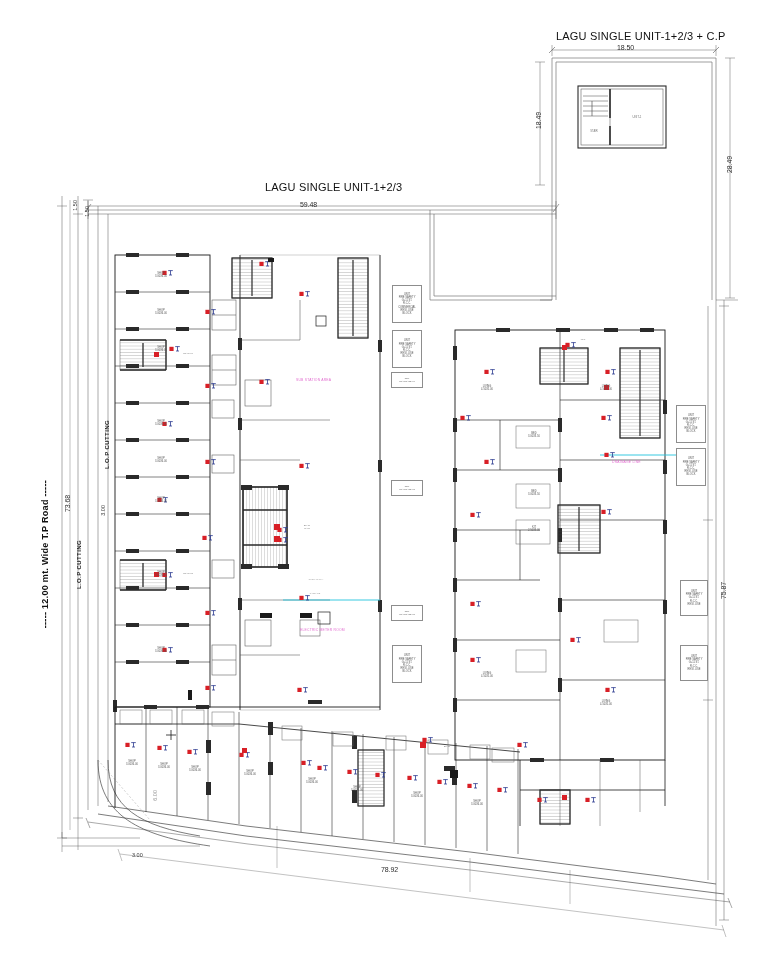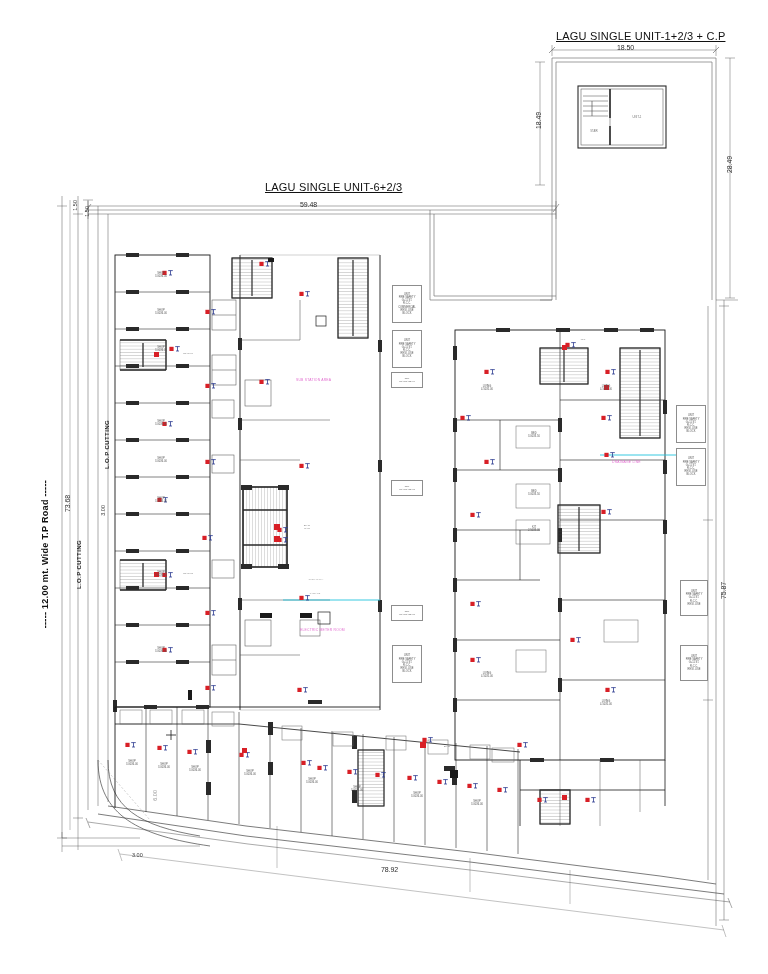--- a/index.html
+++ b/index.html
@@ -2,21 +2,21 @@
 <html><head>
 <meta charset="utf-8">
 <title>Architectural Floor Plan</title>
 <style>
   html,body{margin:0;padding:0;background:#ffffff;}
   body{width:768px;height:974px;position:relative;overflow:hidden;
        font-family:"Liberation Sans", sans-serif;color:#1a1a1a;}
   #sheet{position:absolute;inset:0;width:768px;height:974px;}
   .vtext{writing-mode:vertical-rl;transform:rotate(180deg);white-space:nowrap;}
   .lbl{position:absolute;white-space:nowrap;}
-  .title-lbl{font-size:11px;letter-spacing:.2px;color:#111;text-decoration:underline;}
+  .title-lbl{font-size:11px;letter-spacing:.2px;color:#111;}
   .dim-lbl{font-size:7px;color:#2b2b2b;letter-spacing:-.1px;}
   .dim-lbl-sm{font-size:5.5px;color:#3a3a3a;}
   .road-lbl{font-size:9px;font-weight:bold;color:#111;letter-spacing:.3px;}
   .lop-lbl{font-size:6px;font-weight:bold;color:#222;letter-spacing:.4px;}
   .tiny{font-size:2.6px;color:#555;line-height:1.25;text-align:center;}
   .tiny2{font-size:2.2px;color:#666;line-height:1.2;text-align:center;}
   .mag{color:#e26fd0;font-size:3.4px;letter-spacing:.2px;}
   .box-note{position:absolute;border:0.6px solid #8d8d8d;background:#fff;
             box-sizing:border-box;display:flex;align-items:center;
             justify-content:center;padding:1px;}
@@ -524,21 +524,21 @@
     <rect x="450" y="770" width="8" height="8"></rect>
   </g>
   <g stroke="#1a1a1a" stroke-width="0.7" fill="none">
     <rect x="318" y="612" width="12" height="12"></rect>
     <rect x="316" y="316" width="10" height="10"></rect>
   </g>
 </svg>
 
 <div class="lbl title-lbl" style="left:556px; top:30px;">LAGU SINGLE UNIT-1+2/3 + C.P</div>
 
-<div class="lbl title-lbl" style="left:265px; top:181px;">LAGU SINGLE UNIT-6+2/3</div>
+<div class="lbl title-lbl" style="left:265px; top:181px;">LAGU SINGLE UNIT-1+2/3</div>
 
 <div class="lbl dim-lbl" style="left:617px; top:44px;">18.50</div>
 
 <div class="lbl dim-lbl vtext" style="left:535px; top:112px;">18.49</div>
 
 <div class="lbl dim-lbl vtext" style="left:726px; top:156px;">28.49</div>
 
 <div class="lbl dim-lbl" style="left:300px; top:201px;">59.48</div>
 
 <div class="lbl dim-lbl vtext" style="left:64px; top:495px;">73.68</div>

